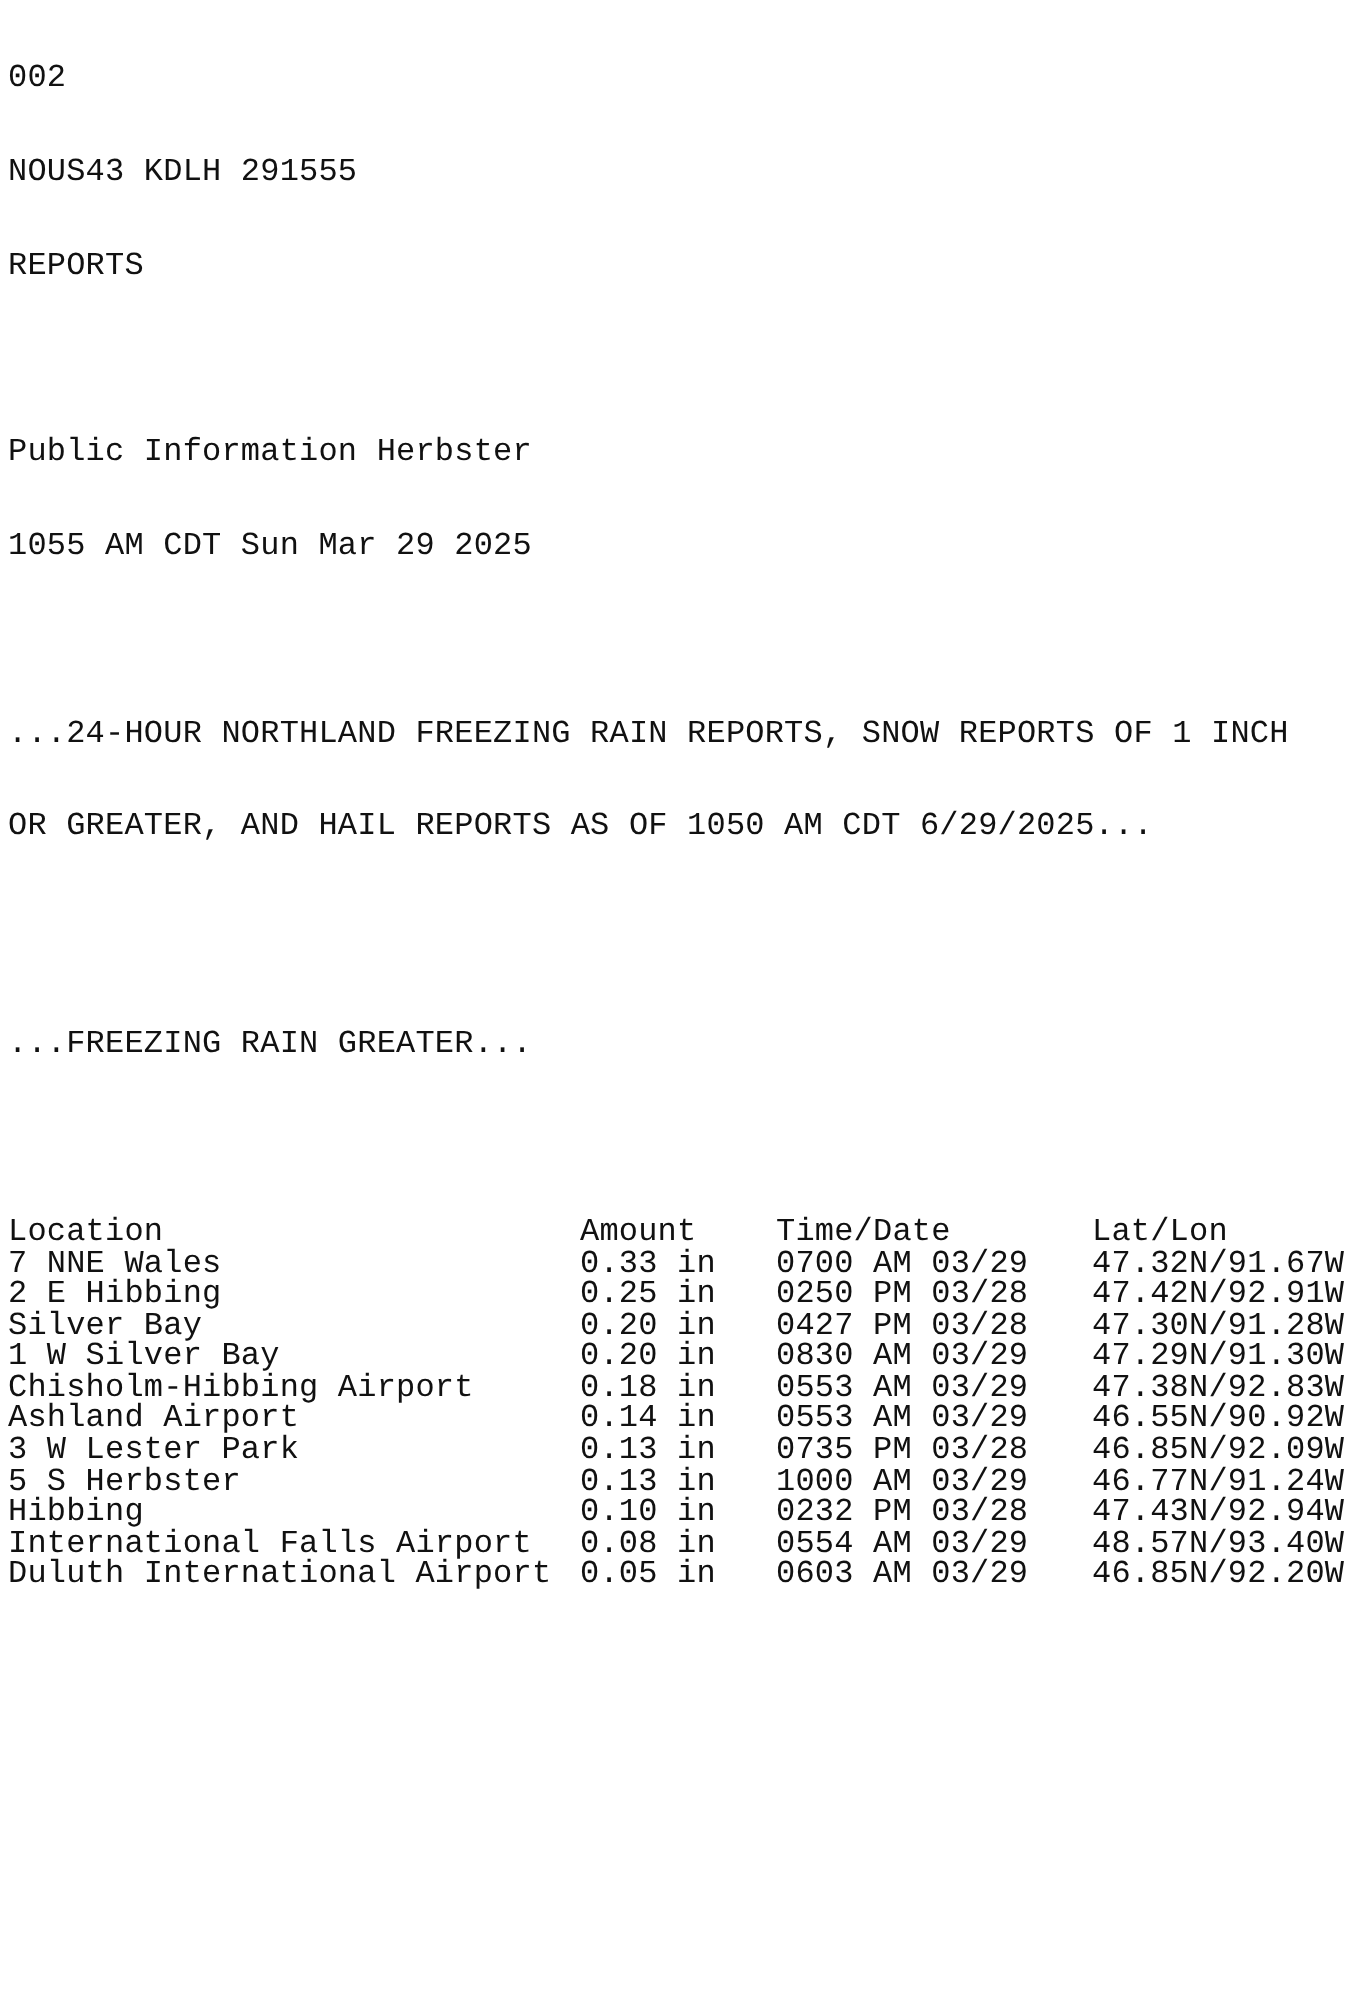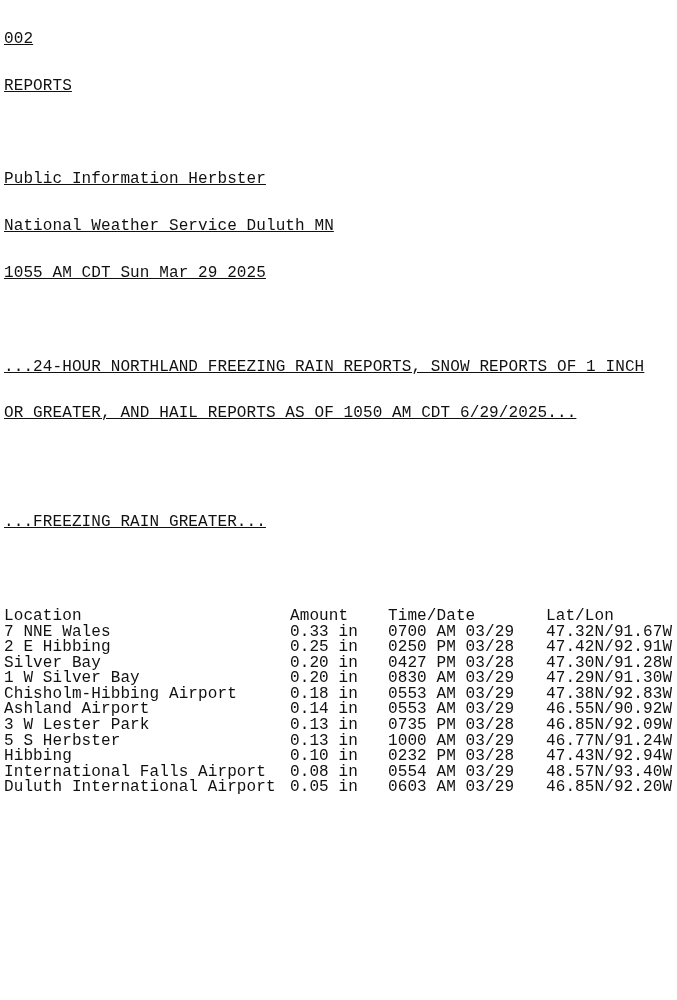--- a/index.html
+++ b/index.html
@@ -3,37 +3,37 @@
 <meta charset="utf-8">
 <style>
   html, body { margin: 0; padding: 0; background: #ffffff; }
   body { width: 677px; height: 1000px; overflow: hidden; }
   .doc {
     position: absolute; left: 4px; top: 1px;
     font-family: "Liberation Mono", "DejaVu Sans Mono", monospace;
     font-size: 16px; line-height: 15.59px; color: #111111;
     white-space: pre; letter-spacing: 0.1px;
   }
-  .line { height: 15.59px; display: block; text-decoration: underline; }
+  .line { height: 15.59px; display: block; }
   .row { display: block; height: 15.59px; }
   .c { display: inline-block; white-space: pre; }
   .c-loc { width: 286px; }
   .c-amt { width: 98px; }
   .c-time { width: 158px; }
   .c-ll { width: auto; }
 </style>
 </head>
 <body>
 
 <div class="doc">
   <span class="line">002</span>
+  <span class="line">NOUS43 KDLH 291555</span>
   <span class="line">REPORTS</span>
   <span class="line"></span>
   <span class="line">Public Information Herbster</span>
-  <span class="line">National Weather Service Duluth MN</span>
   <span class="line">1055 AM CDT Sun Mar 29 2025</span>
   <span class="line"></span>
   <span class="line">...24-HOUR NORTHLAND FREEZING RAIN REPORTS, SNOW REPORTS OF 1 INCH</span>
   <span class="line">OR GREATER, AND HAIL REPORTS AS OF 1050 AM CDT 6/29/2025...</span>
   <span class="line"></span>
 
   <span class="line">...FREEZING RAIN GREATER...</span>
   <span class="line"></span>
   <div class="tbl"><span class="row"><span class="c c-loc">Location</span><span class="c c-amt">Amount</span><span class="c c-time">Time/Date</span><span class="c c-ll">Lat/Lon</span></span><span class="row"><span class="c c-loc">7 NNE Wales</span><span class="c c-amt">0.33 in</span><span class="c c-time">0700 AM 03/29</span><span class="c c-ll">47.32N/91.67W</span></span><span class="row"><span class="c c-loc">2 E Hibbing</span><span class="c c-amt">0.25 in</span><span class="c c-time">0250 PM 03/28</span><span class="c c-ll">47.42N/92.91W</span></span><span class="row"><span class="c c-loc">Silver Bay</span><span class="c c-amt">0.20 in</span><span class="c c-time">0427 PM 03/28</span><span class="c c-ll">47.30N/91.28W</span></span><span class="row"><span class="c c-loc">1 W Silver Bay</span><span class="c c-amt">0.20 in</span><span class="c c-time">0830 AM 03/29</span><span class="c c-ll">47.29N/91.30W</span></span><span class="row"><span class="c c-loc">Chisholm-Hibbing Airport</span><span class="c c-amt">0.18 in</span><span class="c c-time">0553 AM 03/29</span><span class="c c-ll">47.38N/92.83W</span></span><span class="row"><span class="c c-loc">Ashland Airport</span><span class="c c-amt">0.14 in</span><span class="c c-time">0553 AM 03/29</span><span class="c c-ll">46.55N/90.92W</span></span><span class="row"><span class="c c-loc">3 W Lester Park</span><span class="c c-amt">0.13 in</span><span class="c c-time">0735 PM 03/28</span><span class="c c-ll">46.85N/92.09W</span></span><span class="row"><span class="c c-loc">5 S Herbster</span><span class="c c-amt">0.13 in</span><span class="c c-time">1000 AM 03/29</span><span class="c c-ll">46.77N/91.24W</span></span><span class="row"><span class="c c-loc">Hibbing</span><span class="c c-amt">0.10 in</span><span class="c c-time">0232 PM 03/28</span><span class="c c-ll">47.43N/92.94W</span></span><span class="row"><span class="c c-loc">International Falls Airport</span><span class="c c-amt">0.08 in</span><span class="c c-time">0554 AM 03/29</span><span class="c c-ll">48.57N/93.40W</span></span><span class="row"><span class="c c-loc">Duluth International Airport</span><span class="c c-amt">0.05 in</span><span class="c c-time">0603 AM 03/29</span><span class="c c-ll">46.85N/92.20W</span></span></div>
   <span class="line"></span>

